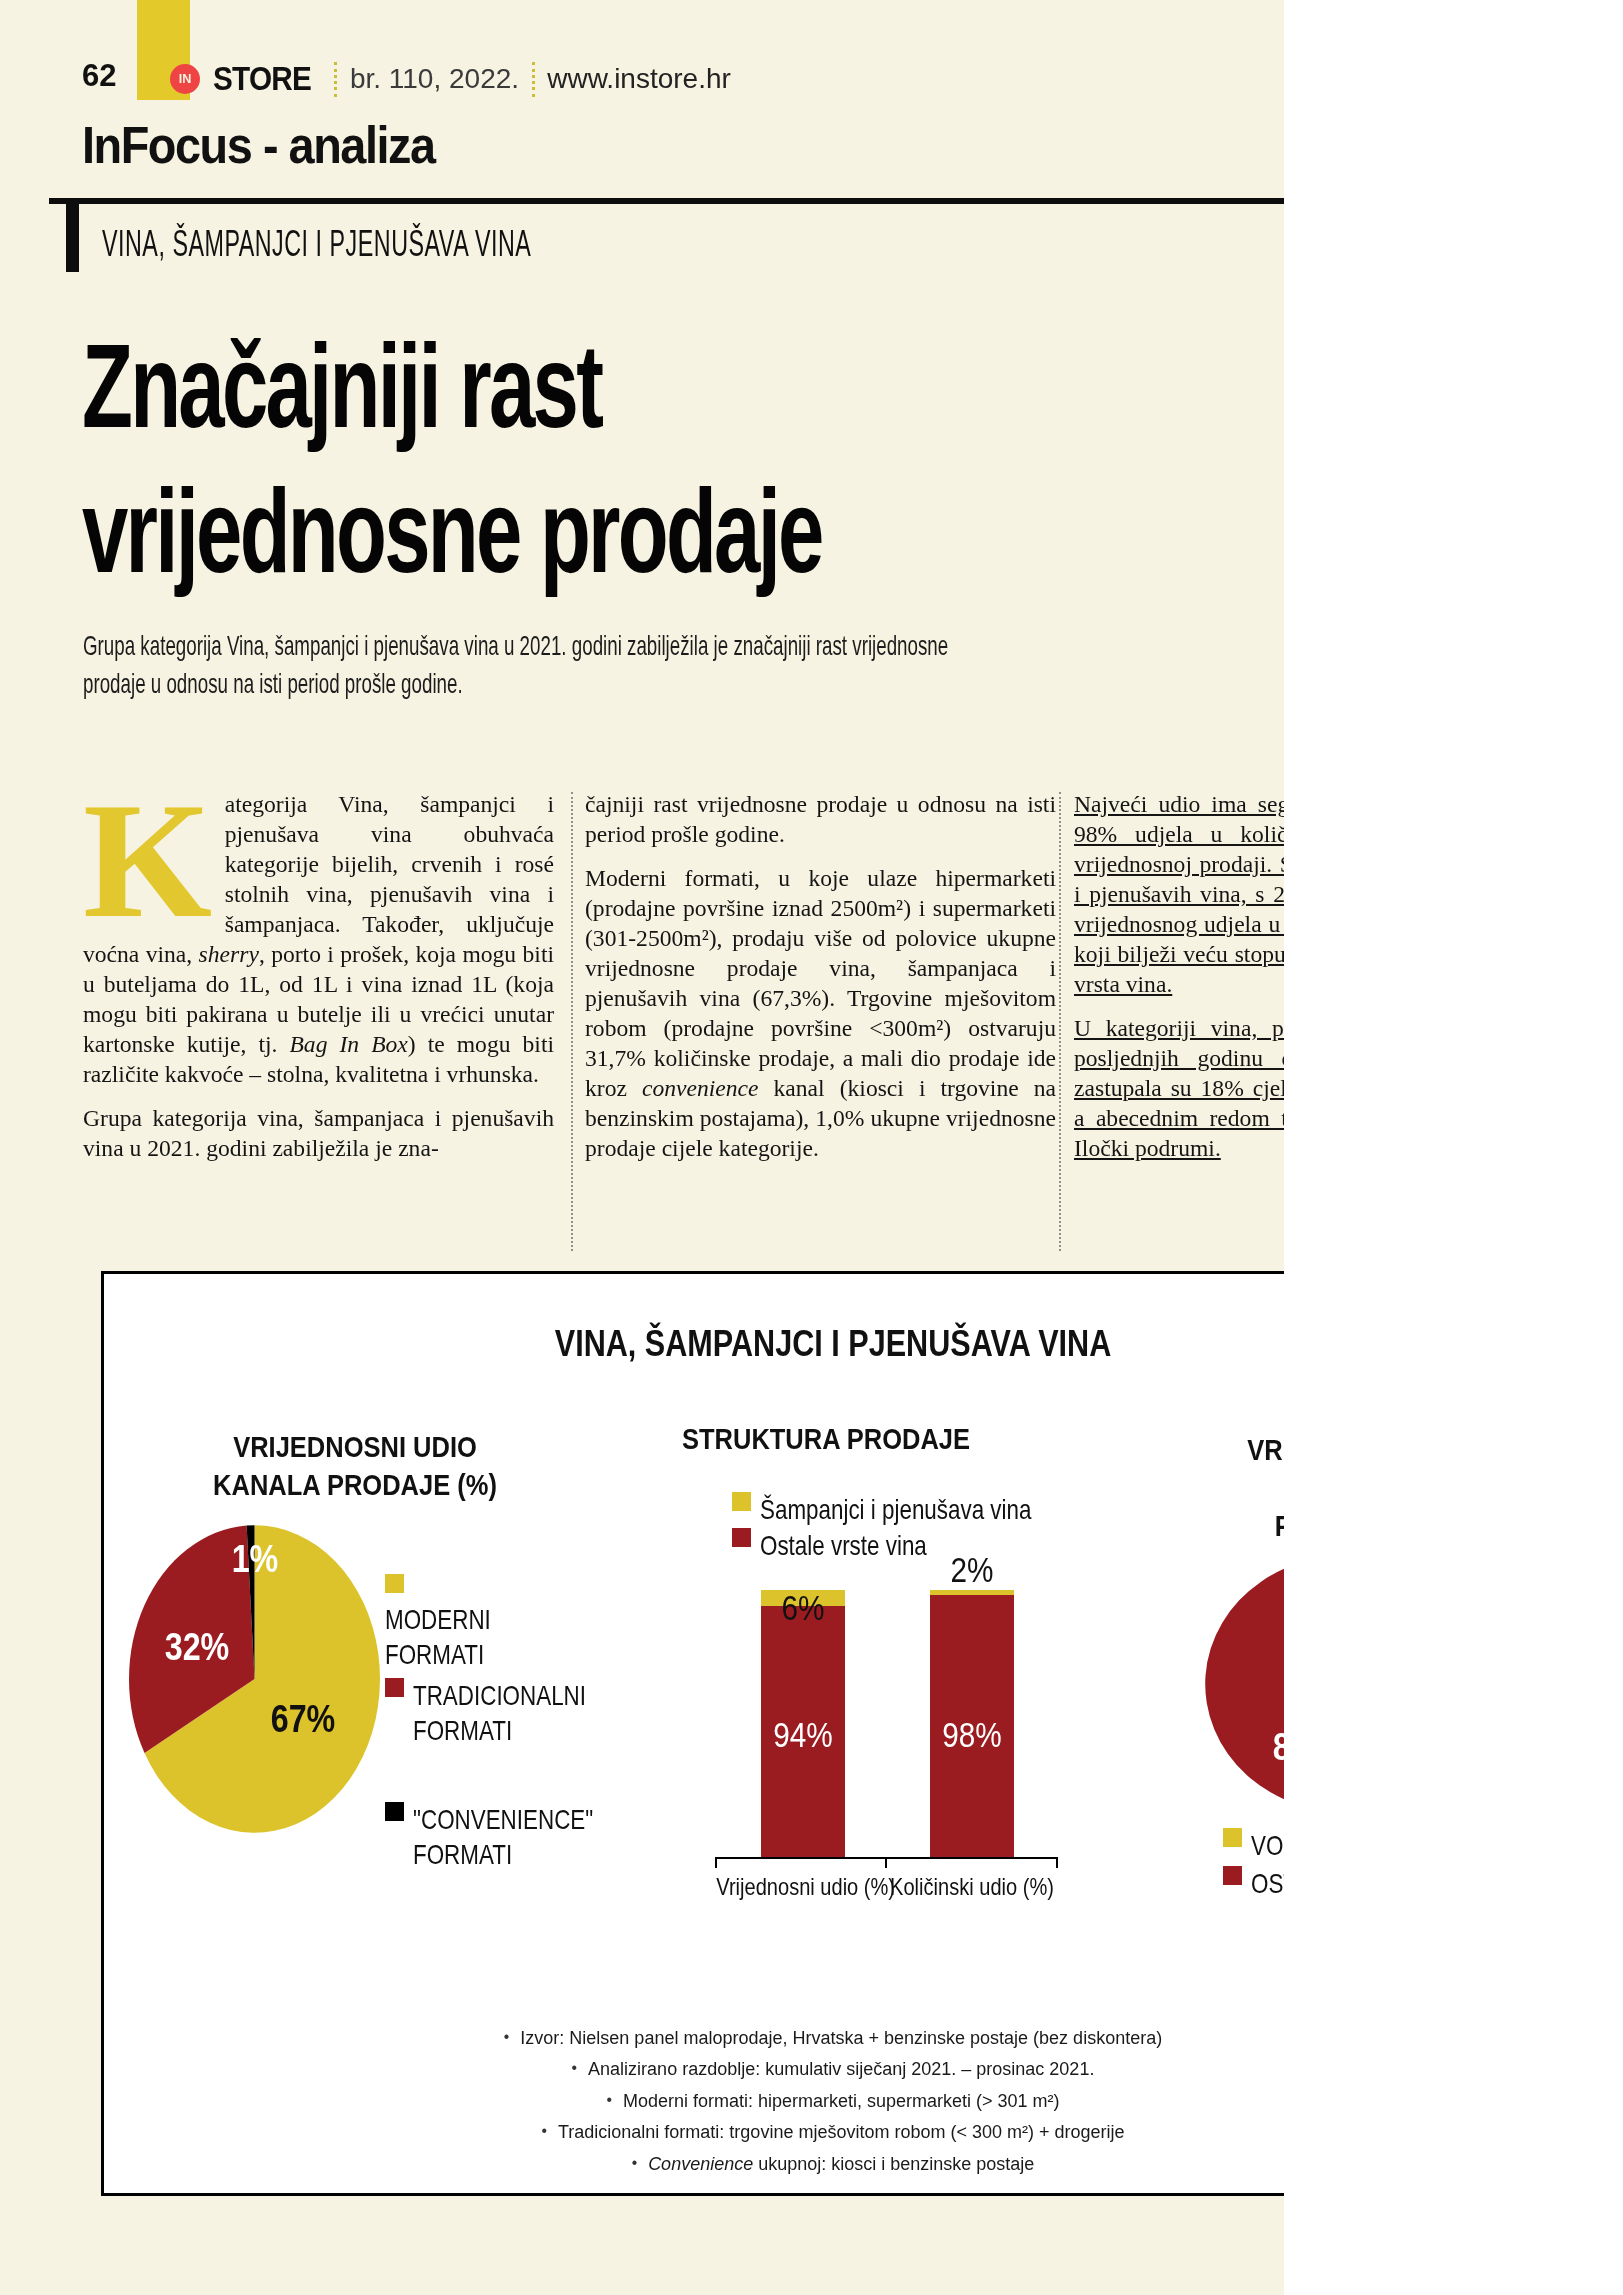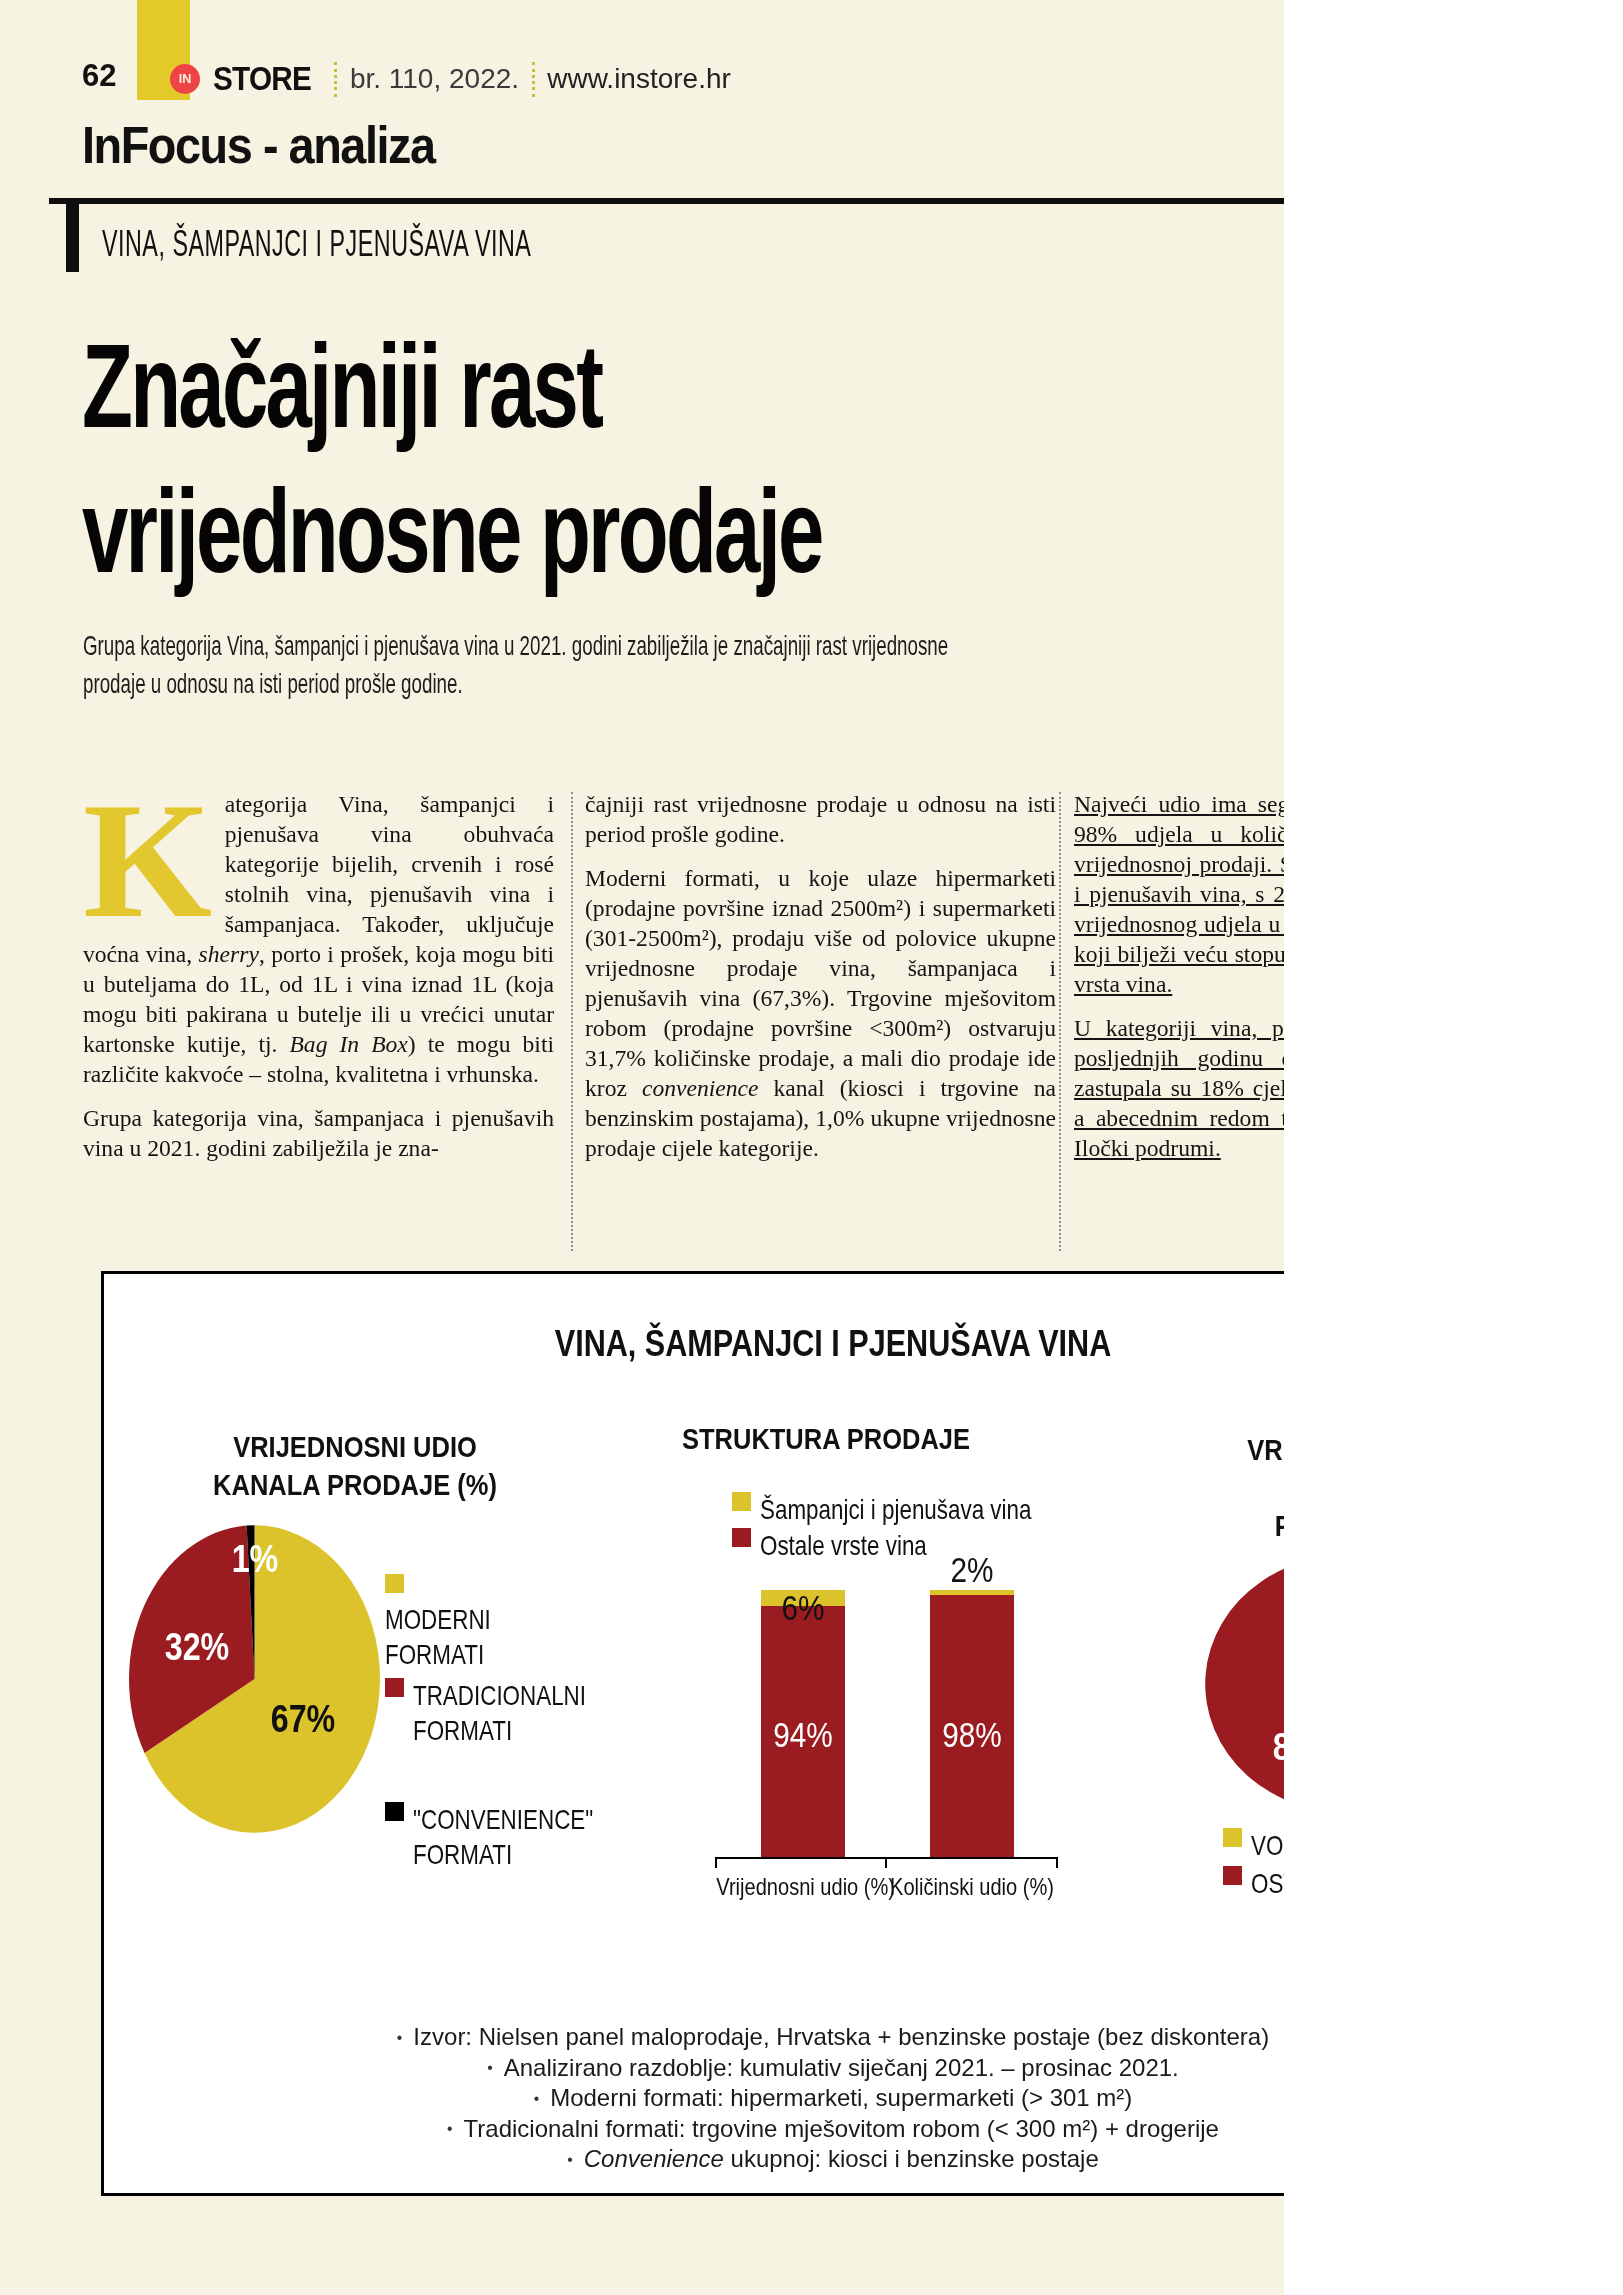--- a/index.html
+++ b/index.html
@@ -82,21 +82,21 @@
   .t1{left:611px;} .t2{left:781px;} .t3{left:952px;}
   .bl6{left:652px;top:314px;width:94px;}
   .bl94{left:652px;top:441px;width:94px;}
   .bl2{left:821px;top:276px;width:94px;}
   .bl98{left:821px;top:441px;width:94px;}
   .catlbl{top:600px;width:204px;text-align:center;font-size:23.6px;
           transform:scaleX(.85);transform-origin:50% 0;white-space:nowrap;}
   .cat1{left:597px;} .cat2{left:766px;}
   
   .fns{left:0;right:0;top:748px;text-align:center;}
-  .fn{font-size:24px;line-height:30px;color:#1a1a1a;}
+  .fn{font-size:18px;line-height:30px;color:#1a1a1a;}
   .fn::before{content:"•";margin-right:11px;font-size:15.7px;vertical-align:2.4px;color:#333;}
 </style>
 </head>
 <body>
 
 <div class="page">
 
   <div class="abs pagenum">62</div>
   <div class="abs yellow-block"></div>
   <div class="abs brandrow">

